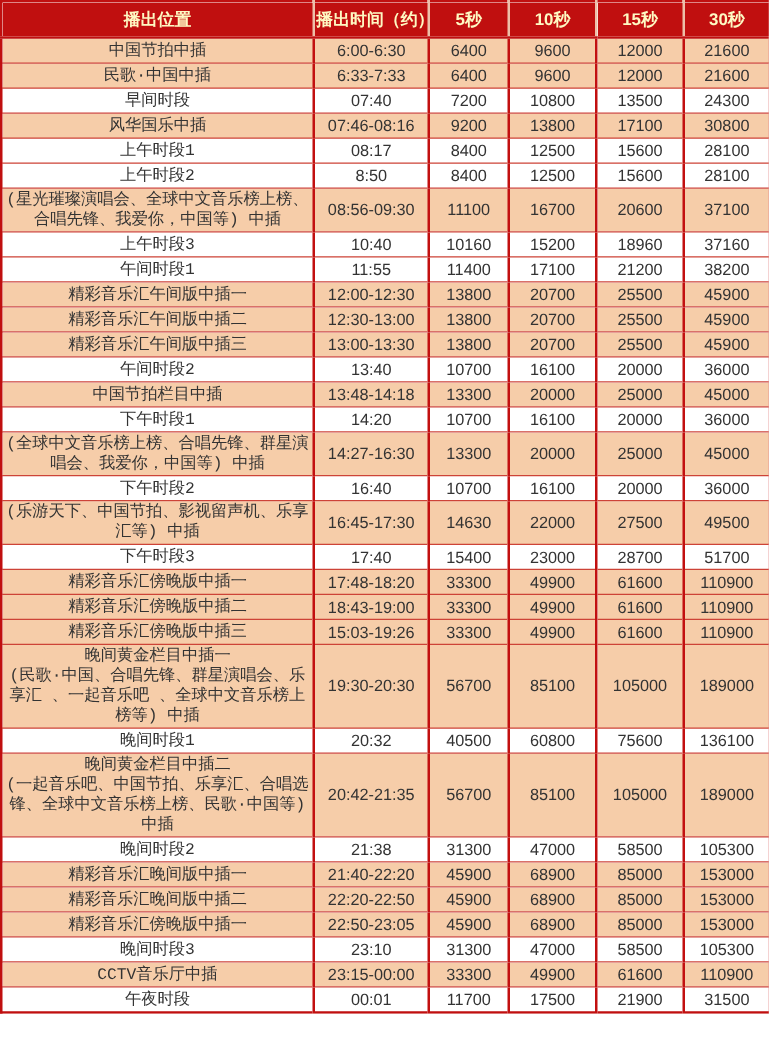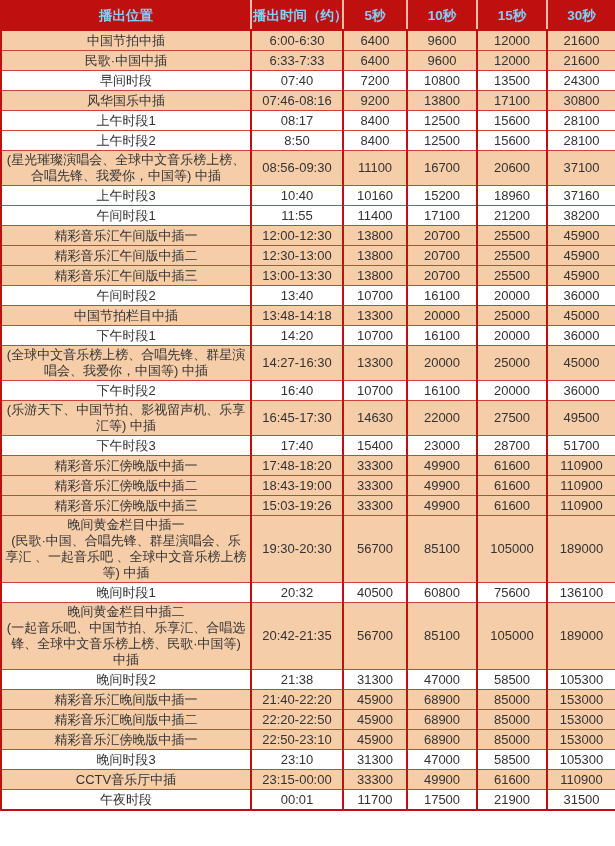--- a/index.html
+++ b/index.html
@@ -12,21 +12,21 @@
     width: 615px;
   }
   table.rate-table {
     width: 615px;
     border-collapse: collapse;
     table-layout: fixed;
     border: 2px solid #c00f0f;
   }
   table.rate-table thead th {
     background: #c00f0f;
-    color: #7dd3fc;
+    color: #fef9c3;
     font-size: 13.5px;
     font-weight: bold;
     height: 27px;
     padding: 0 1px;
     border-left: 2px solid #edbfa9;
     border-bottom: 2px solid #c00f0f;
     overflow: hidden;
     white-space: nowrap;
     text-align: center;
   }
@@ -47,20 +47,21 @@
   table.rate-table td:first-child {
     border-left: none;
   }
   tr.shade-peach td { background: #f6cda9; }
   tr.shade-white td { background: #ffffff; }
   td.position-cell {
     white-space: pre-line;
     font-size: 12.5px;
     line-height: 15px;
     padding: 2px 2px;
+    font-family: Liberation Mono, monospace;
   }
   td.time-cell, td.price-cell {
     font-size: 13px;
   }
 </style>
 </head>
 <body>
 
 <div class="page">
   <table class="rate-table">
@@ -304,21 +305,21 @@
         <tr class="shade-peach">
           <td class="position-cell">精彩音乐汇晚间版中插二</td>
           <td class="time-cell">22:20-22:50</td>
           <td class="price-cell">45900</td>
           <td class="price-cell">68900</td>
           <td class="price-cell">85000</td>
           <td class="price-cell">153000</td>
         </tr>
         <tr class="shade-peach">
           <td class="position-cell">精彩音乐汇傍晚版中插一</td>
-          <td class="time-cell">22:50-23:10</td>
+          <td class="time-cell">22:50-23:05</td>
           <td class="price-cell">45900</td>
           <td class="price-cell">68900</td>
           <td class="price-cell">85000</td>
           <td class="price-cell">153000</td>
         </tr>
         <tr class="shade-white">
           <td class="position-cell">晚间时段3</td>
           <td class="time-cell">23:10</td>
           <td class="price-cell">31300</td>
           <td class="price-cell">47000</td>

